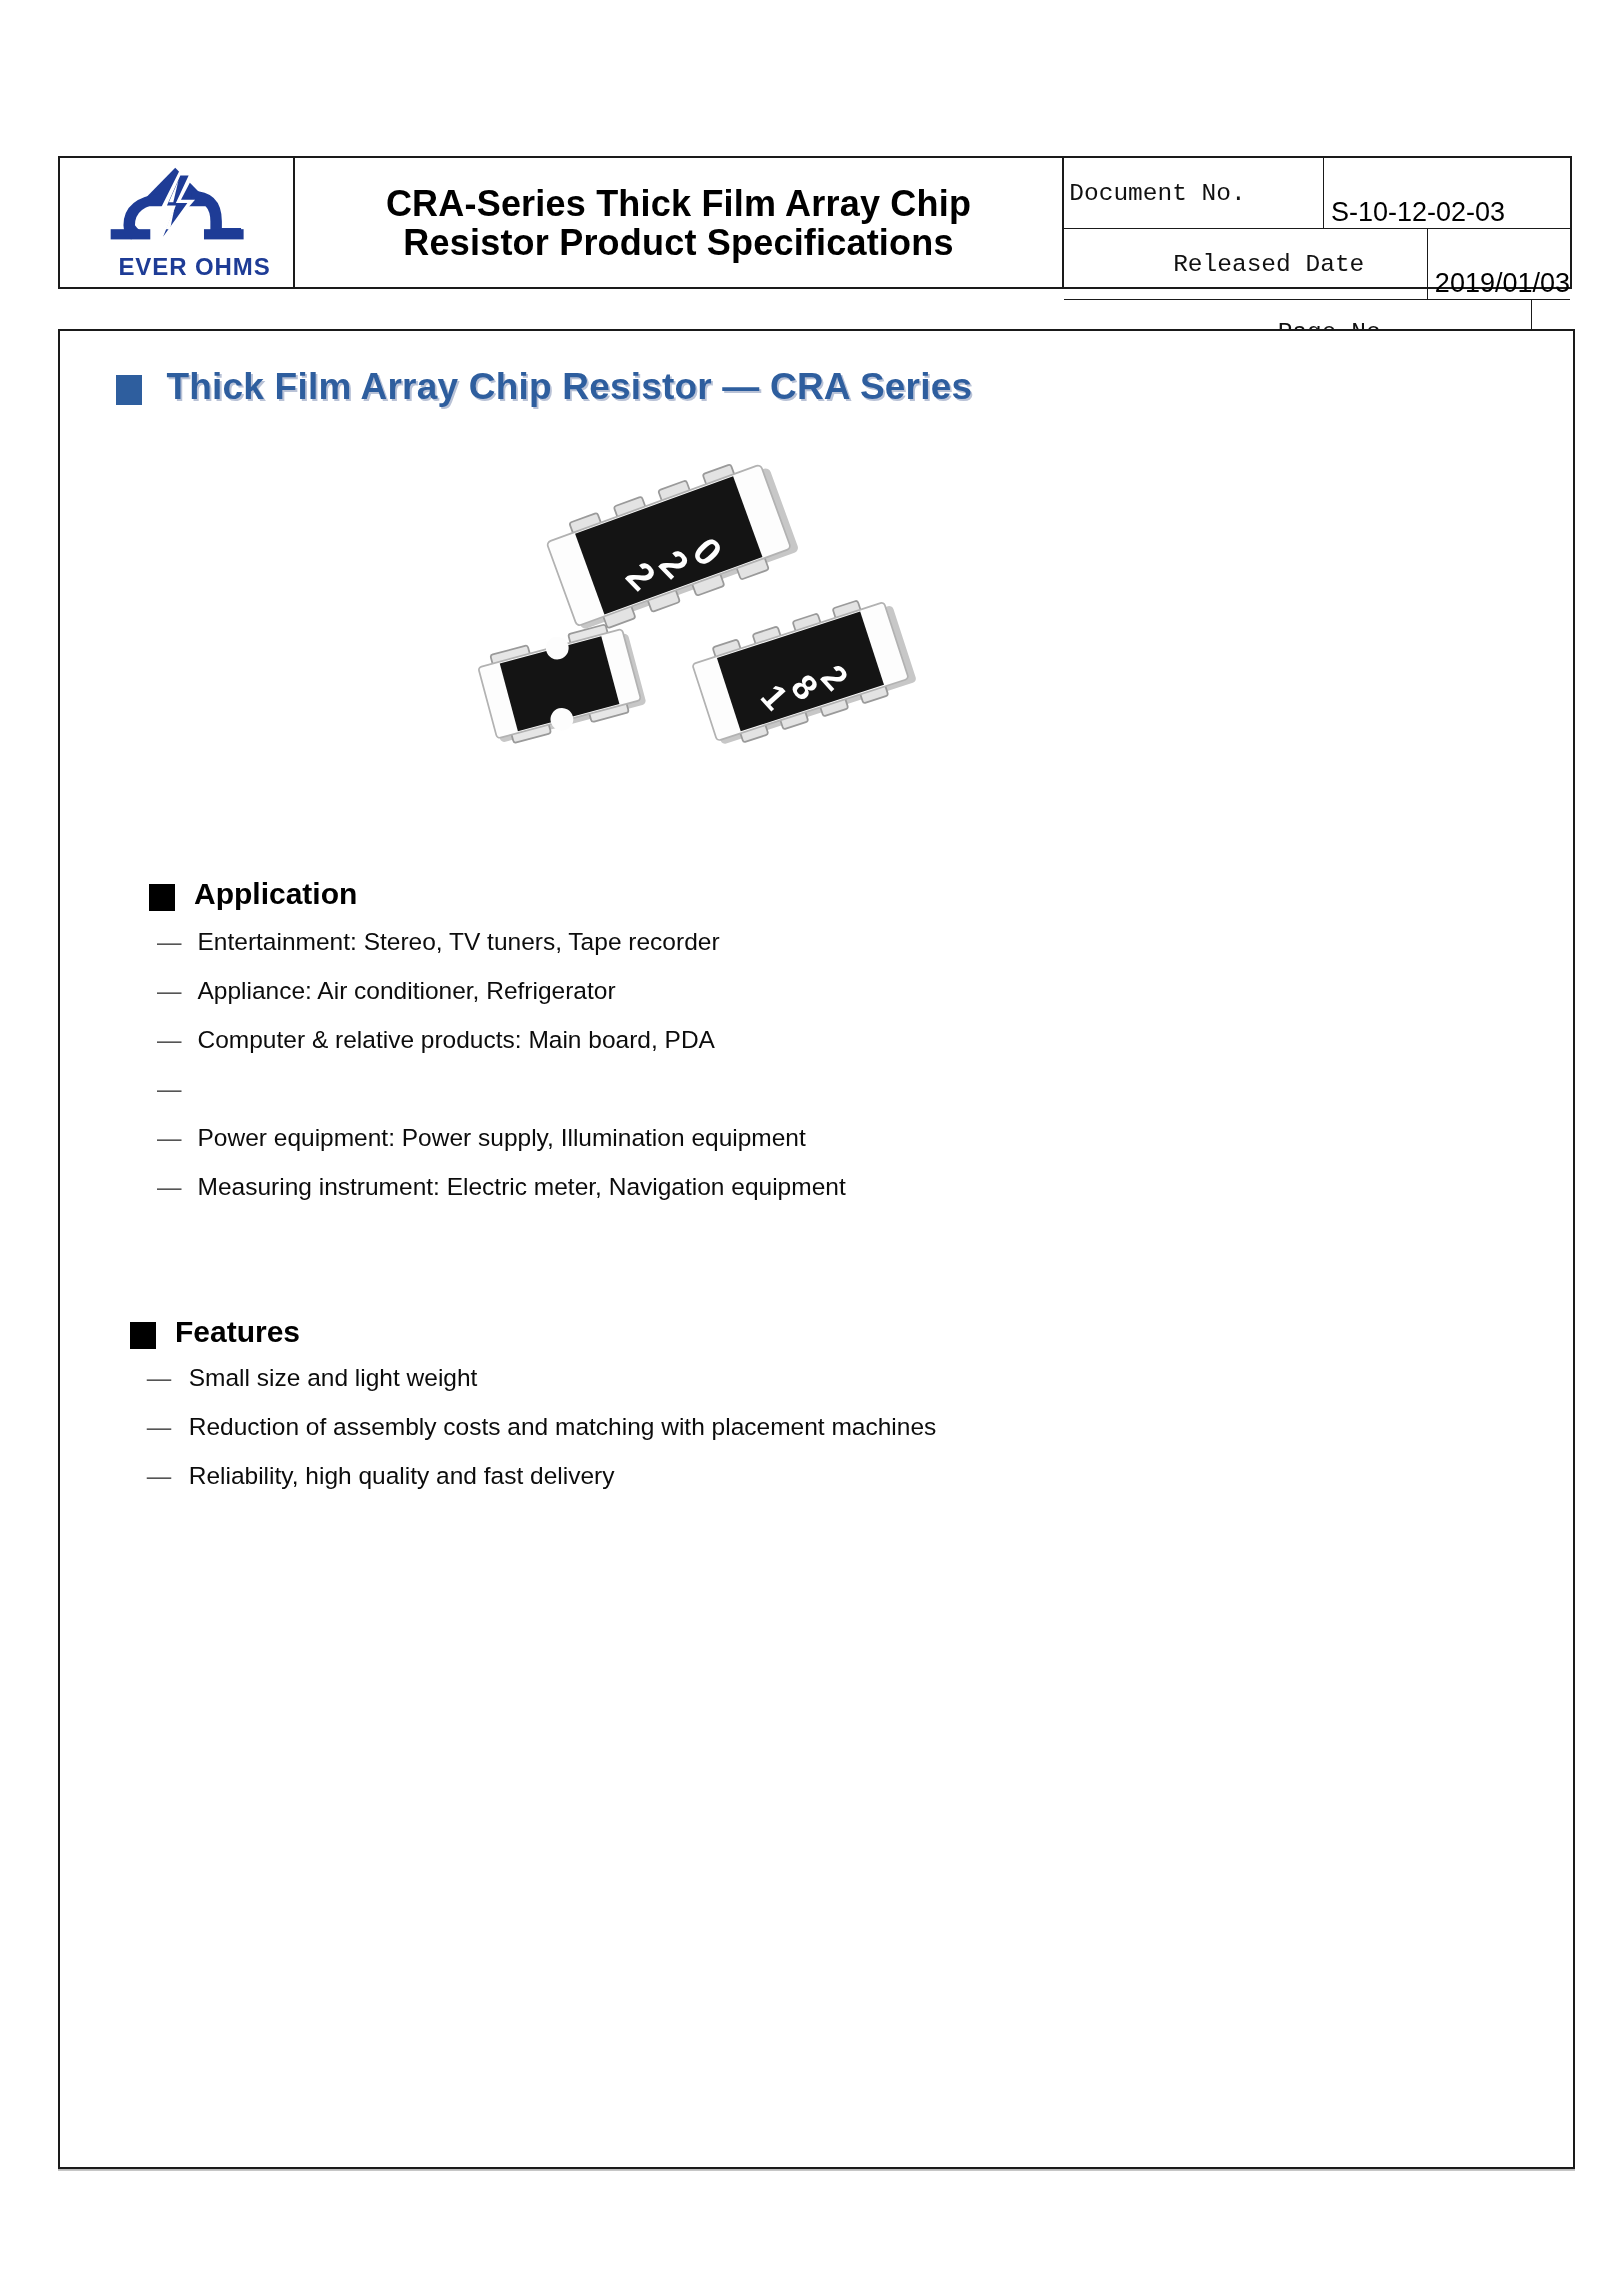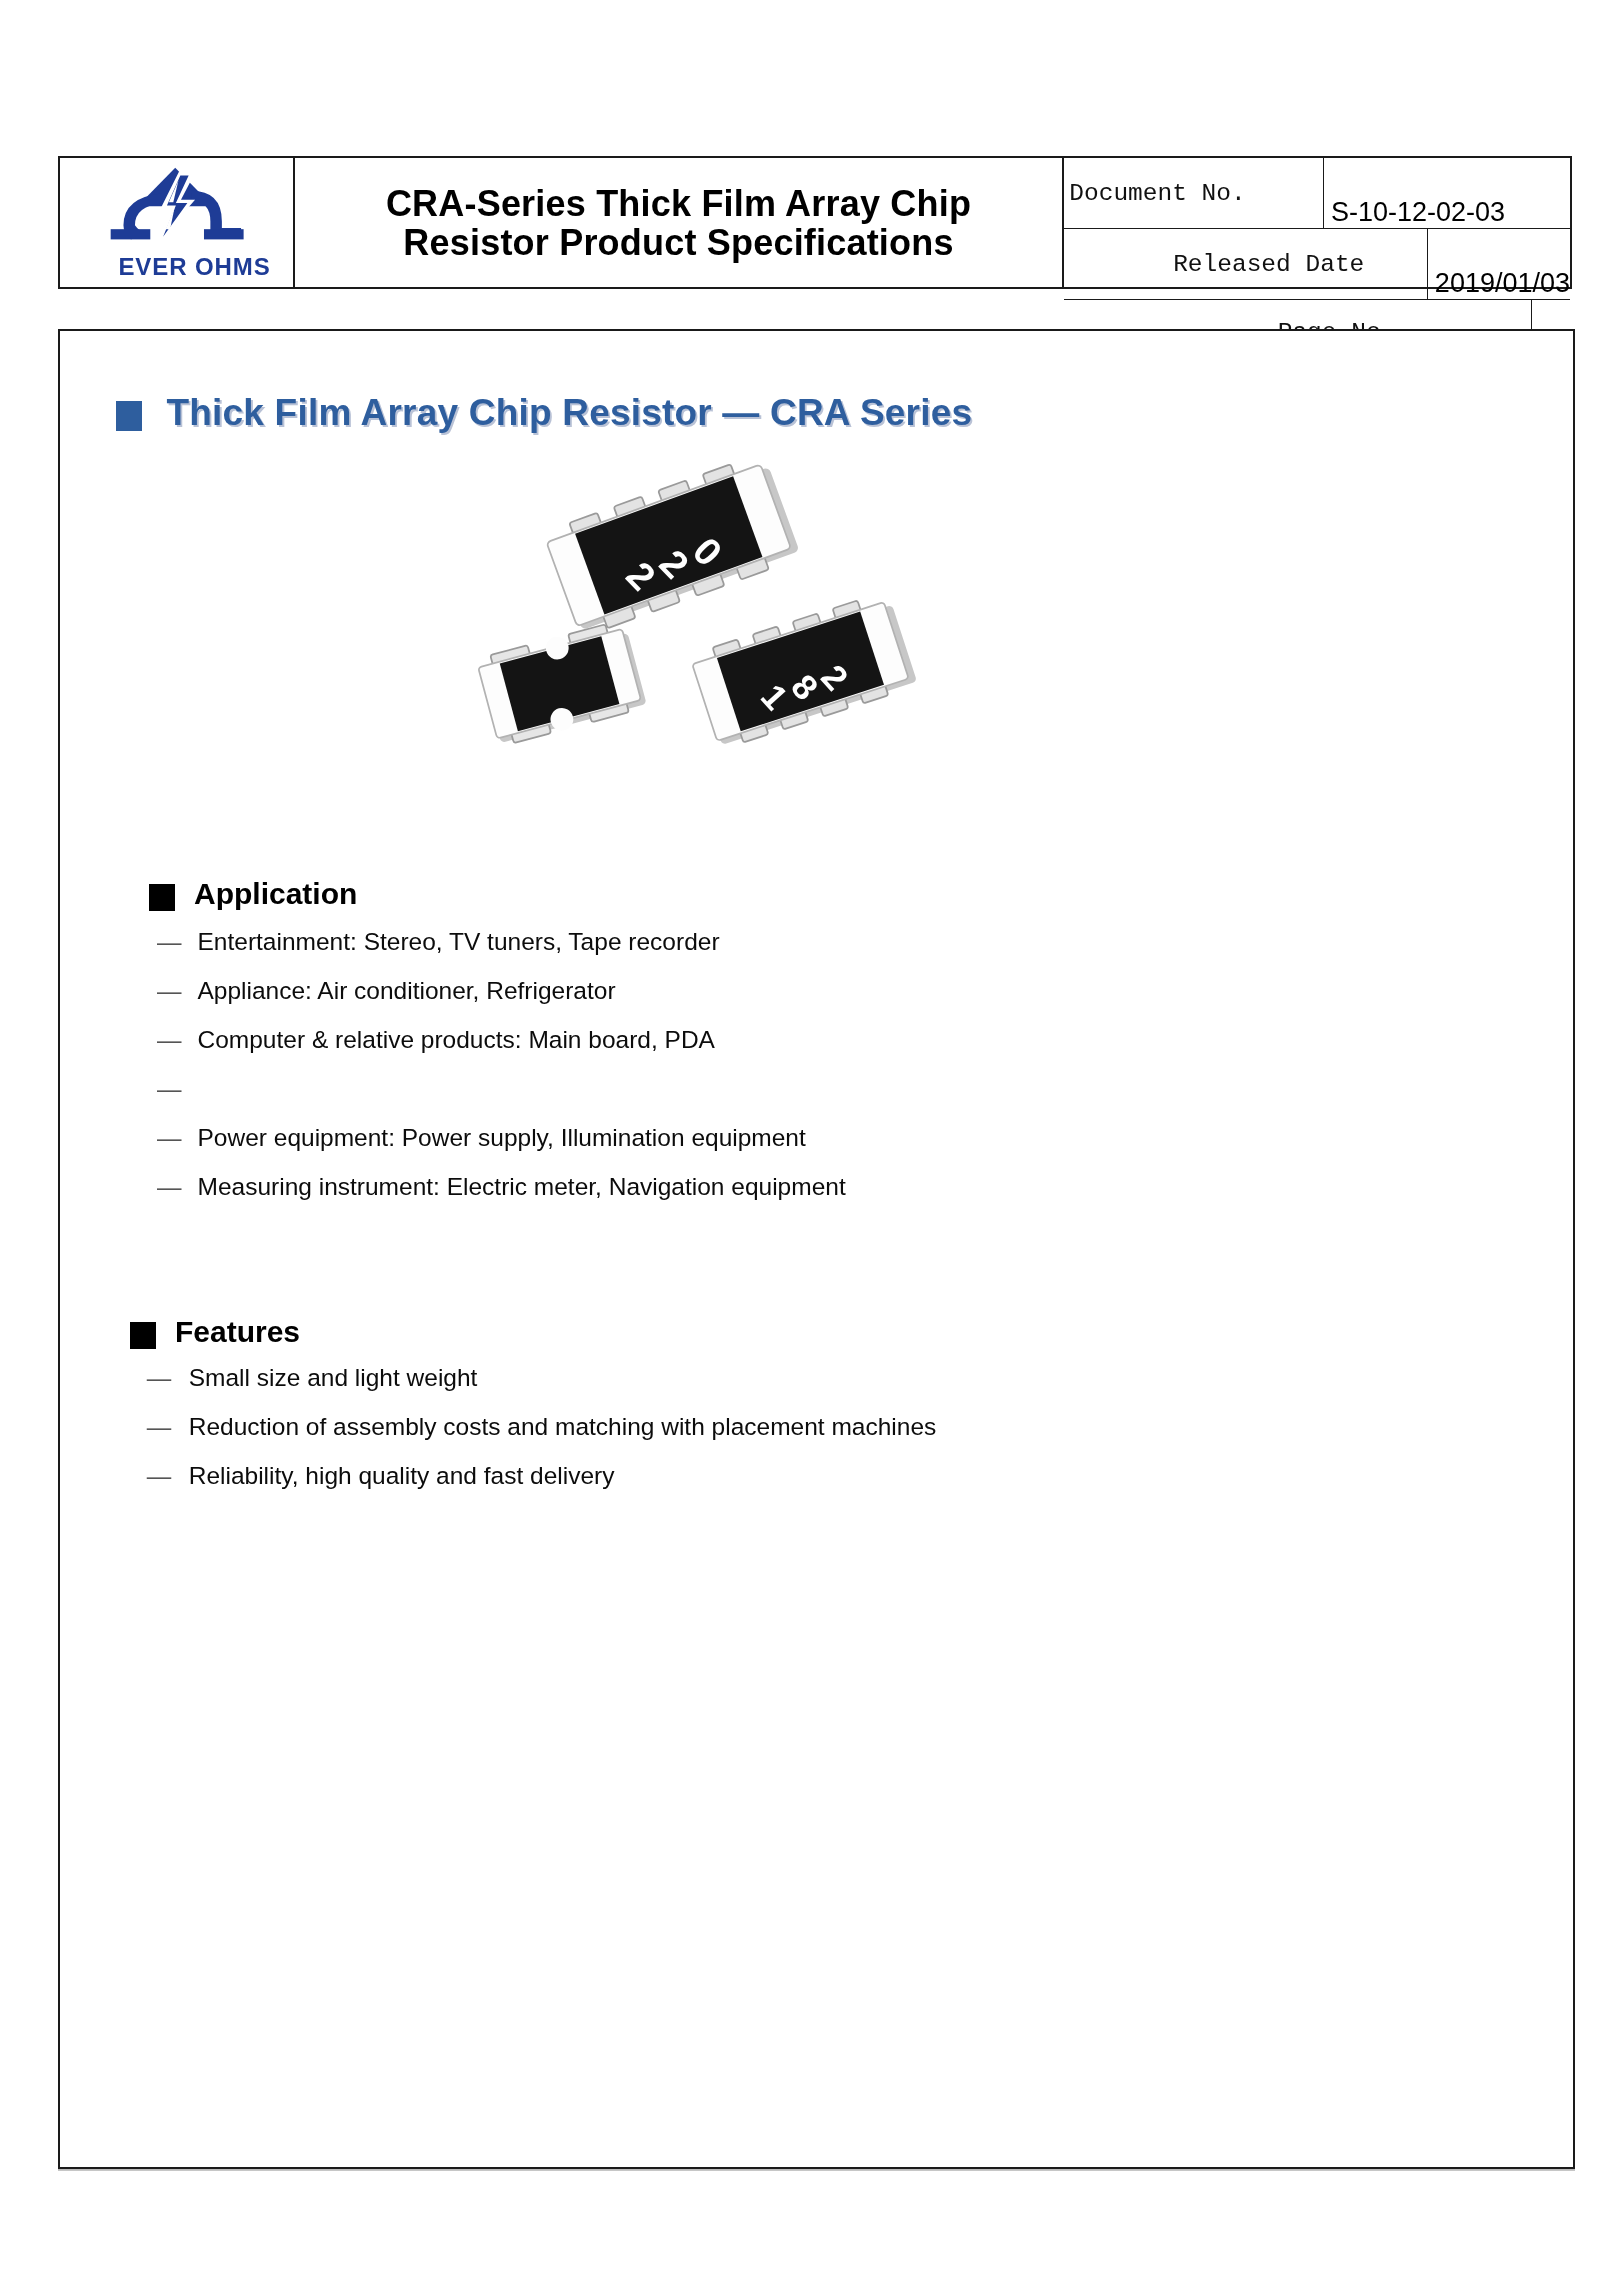--- a/index.html
+++ b/index.html
@@ -40,21 +40,21 @@
   }
   .info-value { padding-left:7px; font-size:27px; color:#000000; white-space:nowrap;margin-top:39px; }
   .info-value.small { font-size:22px; }
 
   
   .main-box {
     position:absolute; left:58px; top:329px; width:1517px; height:1840px;
     border:2.6px solid #1a1a1a; background:#fff; box-shadow:0 1.8px 0 #b9b9b9;
   }
   .main-heading {
-    position:absolute; left:56px; top:61px; display:flex; align-items:center; gap:24.5px;
+    position:absolute; left:56px; top:35px; display:flex; align-items:center; gap:24.5px;
   }
   .main-heading .blue-square {
     width:26px; height:30px; background:#2e5e9e; flex:0 0 auto; margin-top:5.3px;
   }
   .main-heading .heading-text {
     font-size:37px; font-weight:bold; color:#2e5e9e; letter-spacing:0.2px;
     text-shadow:1.8px 1.8px 0 #b9c2d6;
     white-space:nowrap;
   }
 

